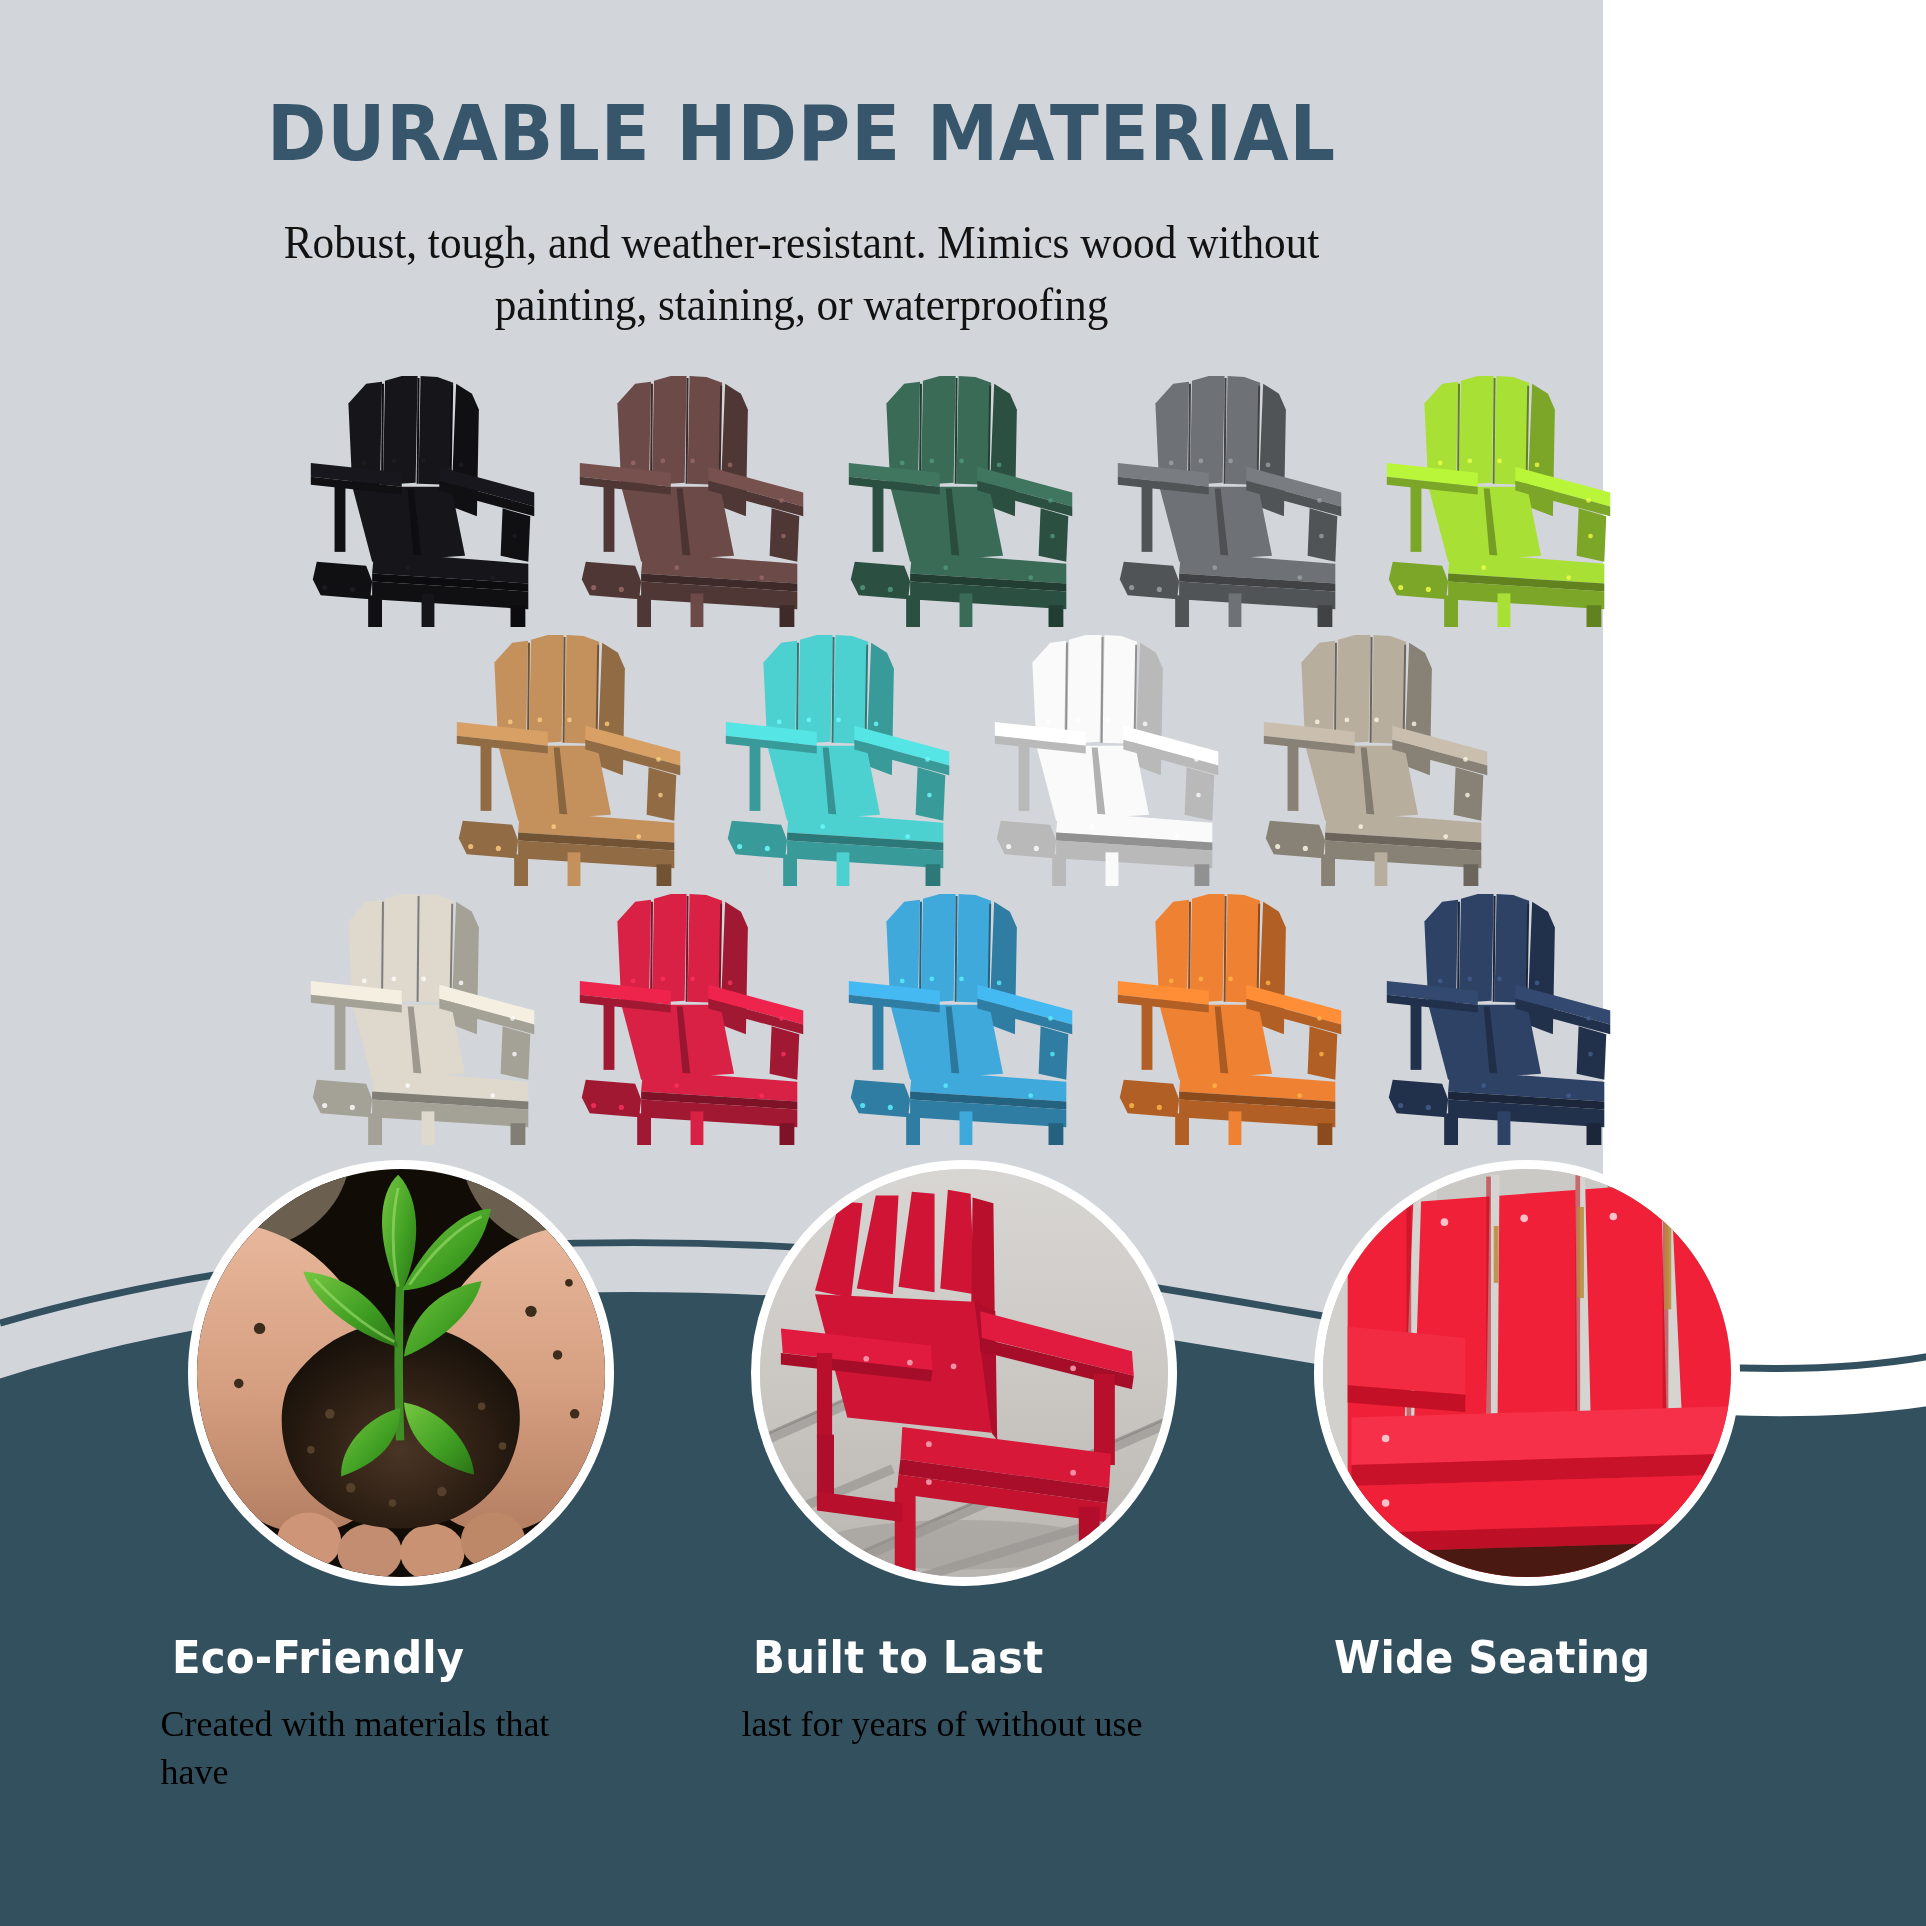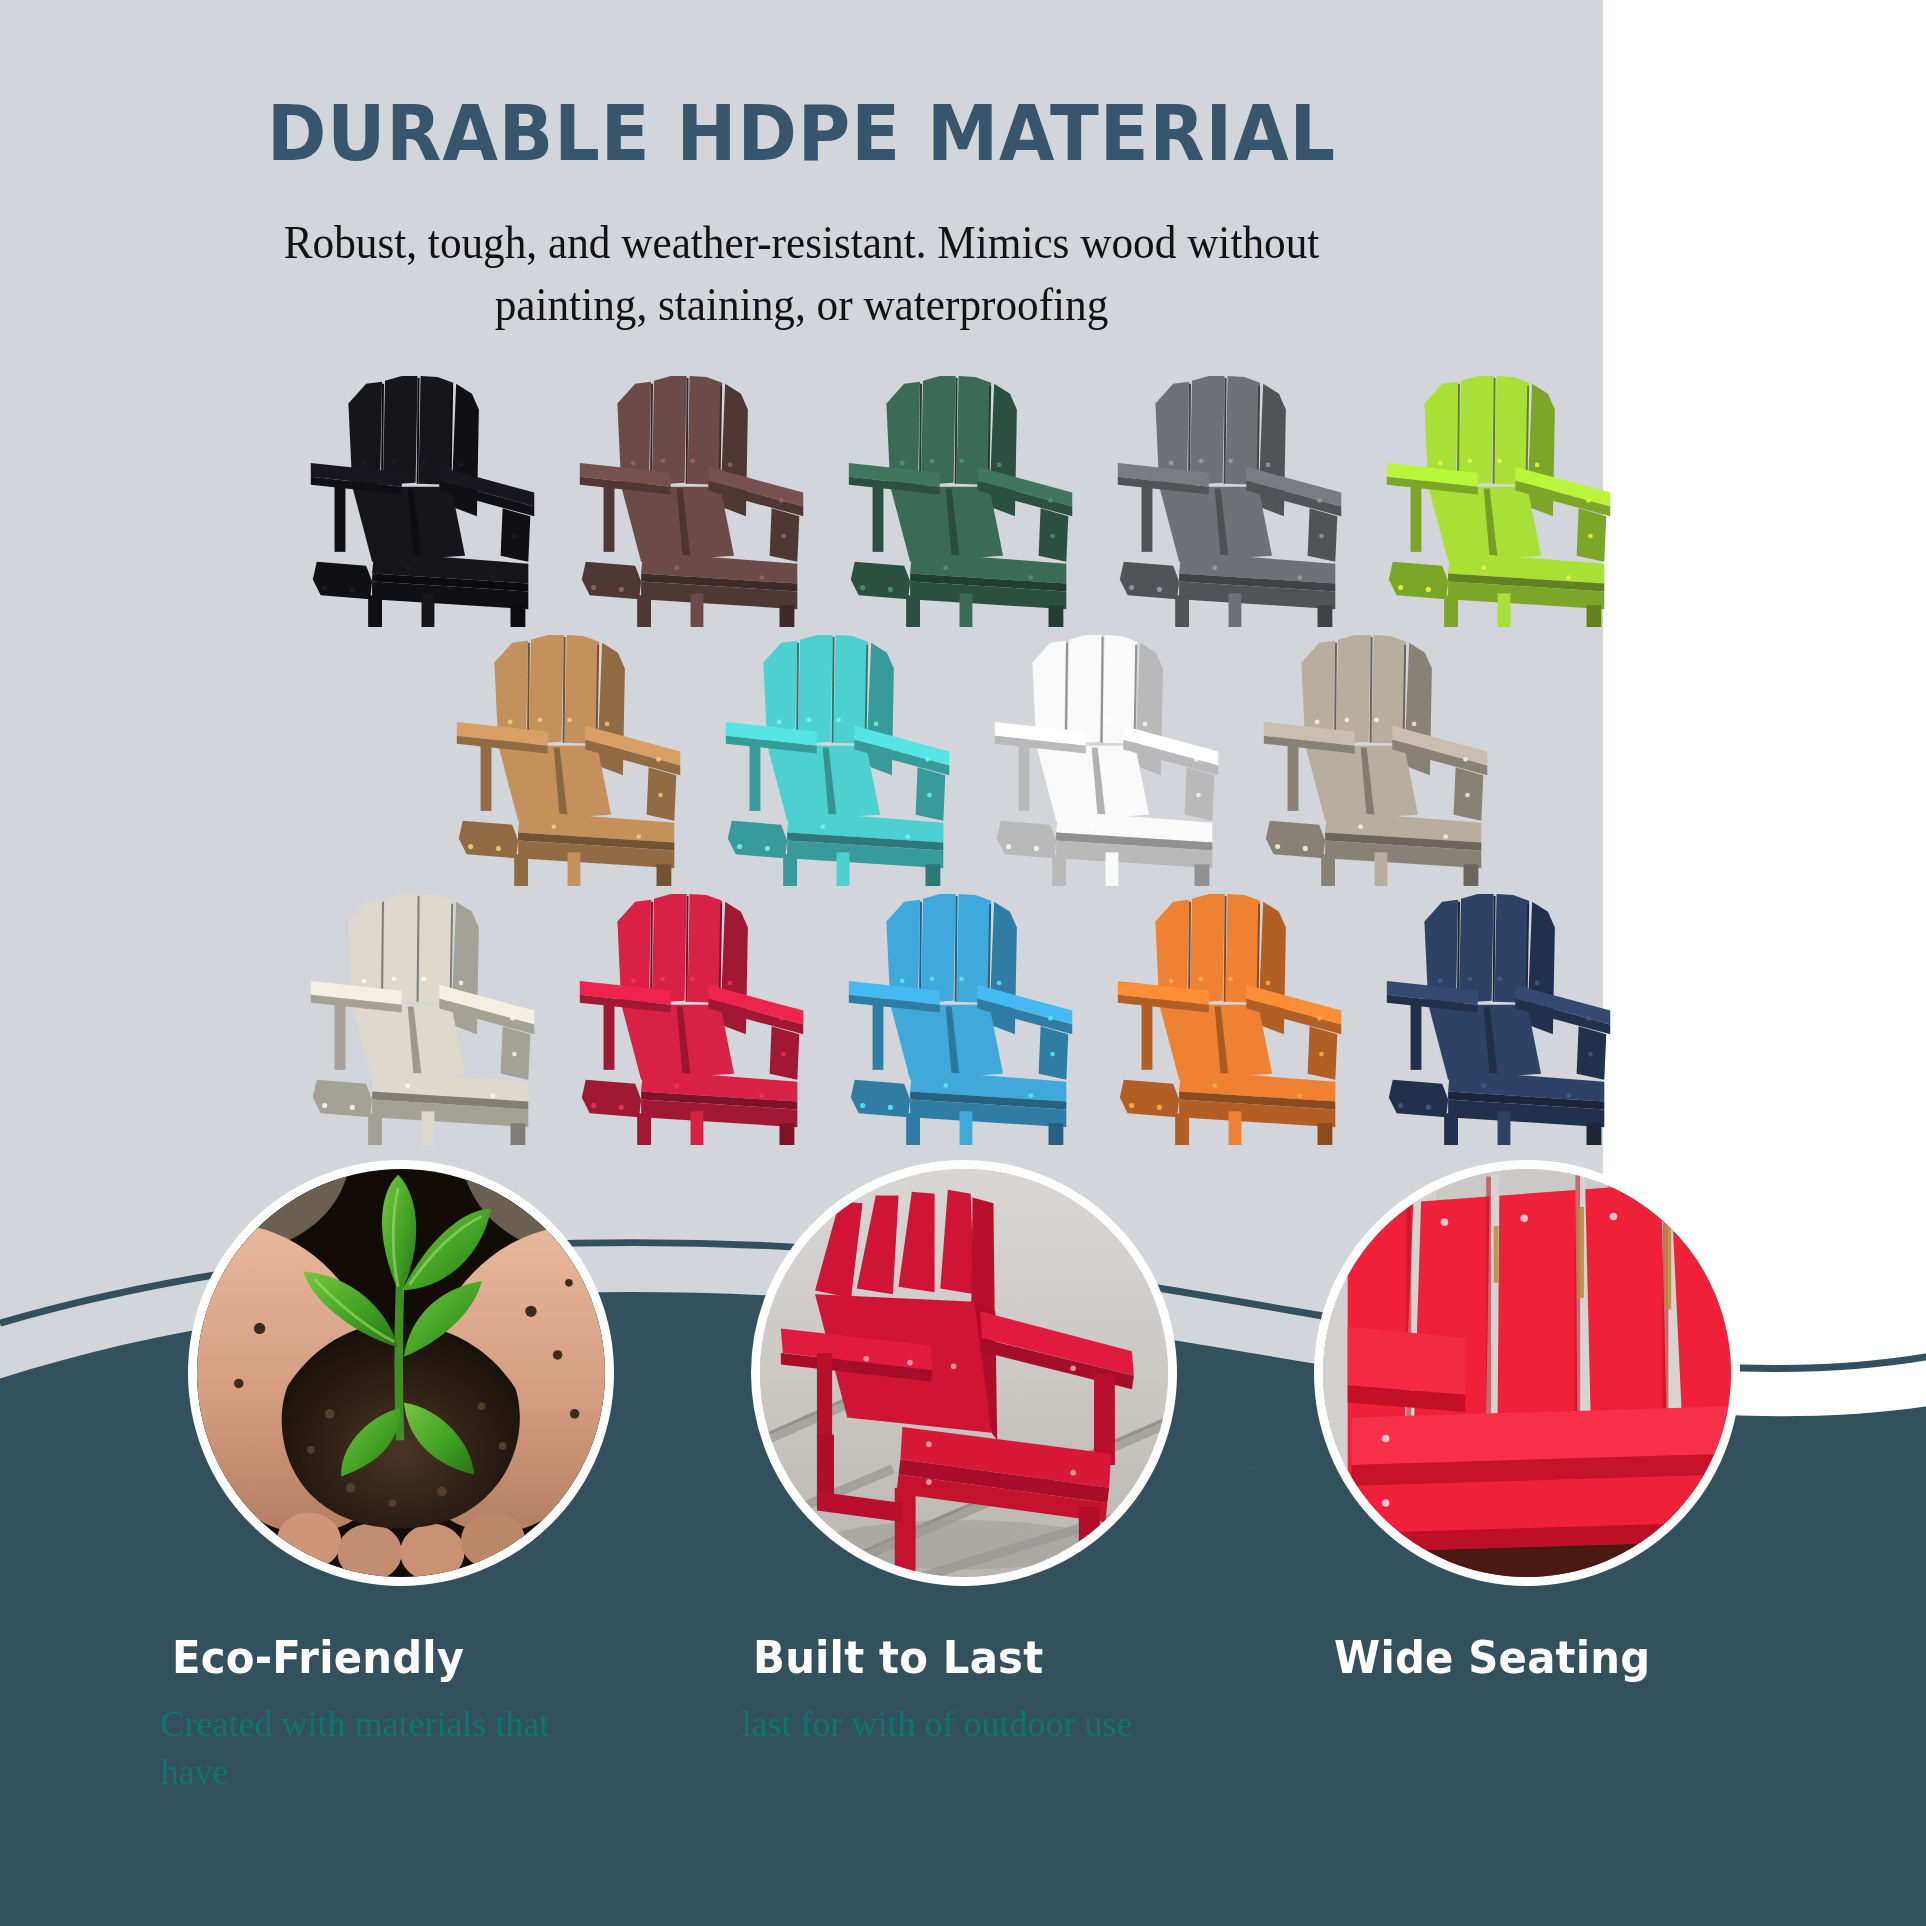--- a/index.html
+++ b/index.html
@@ -124,21 +124,21 @@
     font-weight: 700;
     font-size: 44px;
     letter-spacing: 0.2px;
     margin-bottom: 18px;
     transform: scaleX(0.95);
   }
   .feature .f-desc {
     font-family: "Liberation Serif", serif;
     font-size: 36px;
     line-height: 1.32;
-    color: #0f766e;
+    color: #000000;
   }
   .feature .f-desc .dl { display: block; }
 </style>
 </head>
 <body>
 
 <div id="page">
 
   <div id="header">
     <div id="headline">DURABLE HDPE MATERIAL</div>
@@ -1167,21 +1167,21 @@
   <div id="features">
     <div class="feature">
       <div class="f-title">Eco-Friendly</div>
       <div class="f-desc">
         <span class="dl">Created with materials that have</span>
       </div>
     </div>
     <div class="feature">
       <div class="f-title">Built to Last</div>
       <div class="f-desc">
-        <span class="dl">last for with of outdoor use</span>
+        <span class="dl">last for years of without use</span>
       </div>
     </div>
     <div class="feature">
       <div class="f-title">Wide Seating</div>
     </div>
   </div>
 
 </div>
 
 

